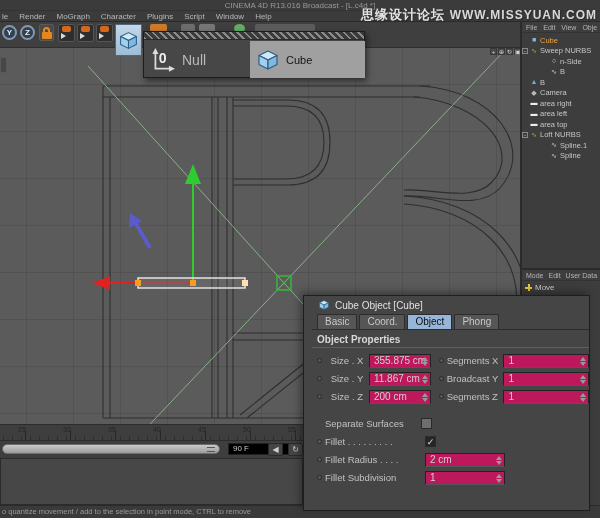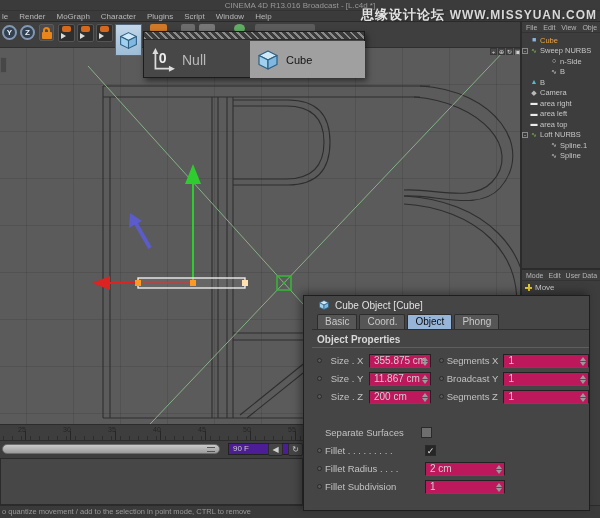--- a/index.html
+++ b/index.html
@@ -94,21 +94,21 @@
   #ruler { position:relative; height:16px; border-bottom:1px solid #2c2c2c;
     background-image:
       repeating-linear-gradient(90deg, #2d2d2d 0 1px, transparent 1px 9px),
       repeating-linear-gradient(90deg, #262626 0 1px, transparent 1px 45px);
     background-size:303px 5px, 303px 10px; background-position:3px 11px, 25px 6px; background-repeat:no-repeat; }
   #ruler-labels { position:absolute; left:18px; top:1px; display:flex; }
   .tl-num { width:45px; font-size:7px; color:#262626; }
   #transport { position:relative; height:17px; }
   #tl-slider { position:absolute; left:2px; top:3px; width:218px; height:10px; border-radius:5px; background:linear-gradient(#cacaca,#9b9b9b); border:1px solid #6e6e6e; }
   #tl-slider .grip { position:absolute; right:4px; top:2px; width:8px; height:5px; border-top:1px solid #555; border-bottom:1px solid #555; }
-  #tl-endframe { position:absolute; left:228px; top:2px; width:68px; height:12px; background:#4c1d95; border:1px solid #222; color:#c8c8c8; font-size:8px; line-height:10px; padding-left:4px; }
+  #tl-endframe { position:absolute; left:228px; top:2px; width:68px; height:12px; background:#000000; border:1px solid #222; color:#c8c8c8; font-size:8px; line-height:10px; padding-left:4px; }
   #tl-endframe .arr { position:absolute; right:2px; top:1px; color:#8a8a8a; font-size:7px; }
   .tl-btn { position:absolute; top:2px; width:15px; height:13px; background:#454545; border:1px solid #2a2a2a; border-radius:2px; color:#cfcfcf; font-size:8px; text-align:center; line-height:12px; }
   #tl-btn1 { left:268px; } #tl-btn2 { left:288px; }
 
   
   #materials { position:absolute; left:0; top:458px; width:303px; height:47px; background:#474747; border:1px solid #2b2b2b; }
   #statusbar { position:absolute; left:0; top:505px; width:600px; height:13px; background:#3a3a3a; border-top:1px solid #2b2b2b; }
   #statusbar .txt { font-size:7.5px; color:#9a9a9a; line-height:12px; padding-left:2px; white-space:nowrap; }
 
   
@@ -473,21 +473,21 @@
             </span></span>
           <span class="dot"></span>
           <span class="plabel w2">Segments Z</span>
           <span class="field f-seg"><span>1</span><span class="stepper">
               <i class="up"></i>
               <i class="dn"></i>
             </span></span>
         </div>
       </div>
 
-    <div class="prop-row" id="sep-row" style="margin-top:21px;">
+    <div class="prop-row" id="sep-row" style="margin-top:12px;">
       <span class="dot" style="visibility:hidden;"></span>
       <span class="plabel">Separate Surfaces</span>
       <span class="cb off"></span>
     </div>
     <div class="prop-row">
       <span class="dot"></span>
       <span class="plabel w3">Fillet . . . . . . . . .</span>
       <span class="cb on">✓</span>
     </div>
     <div class="prop-row">

